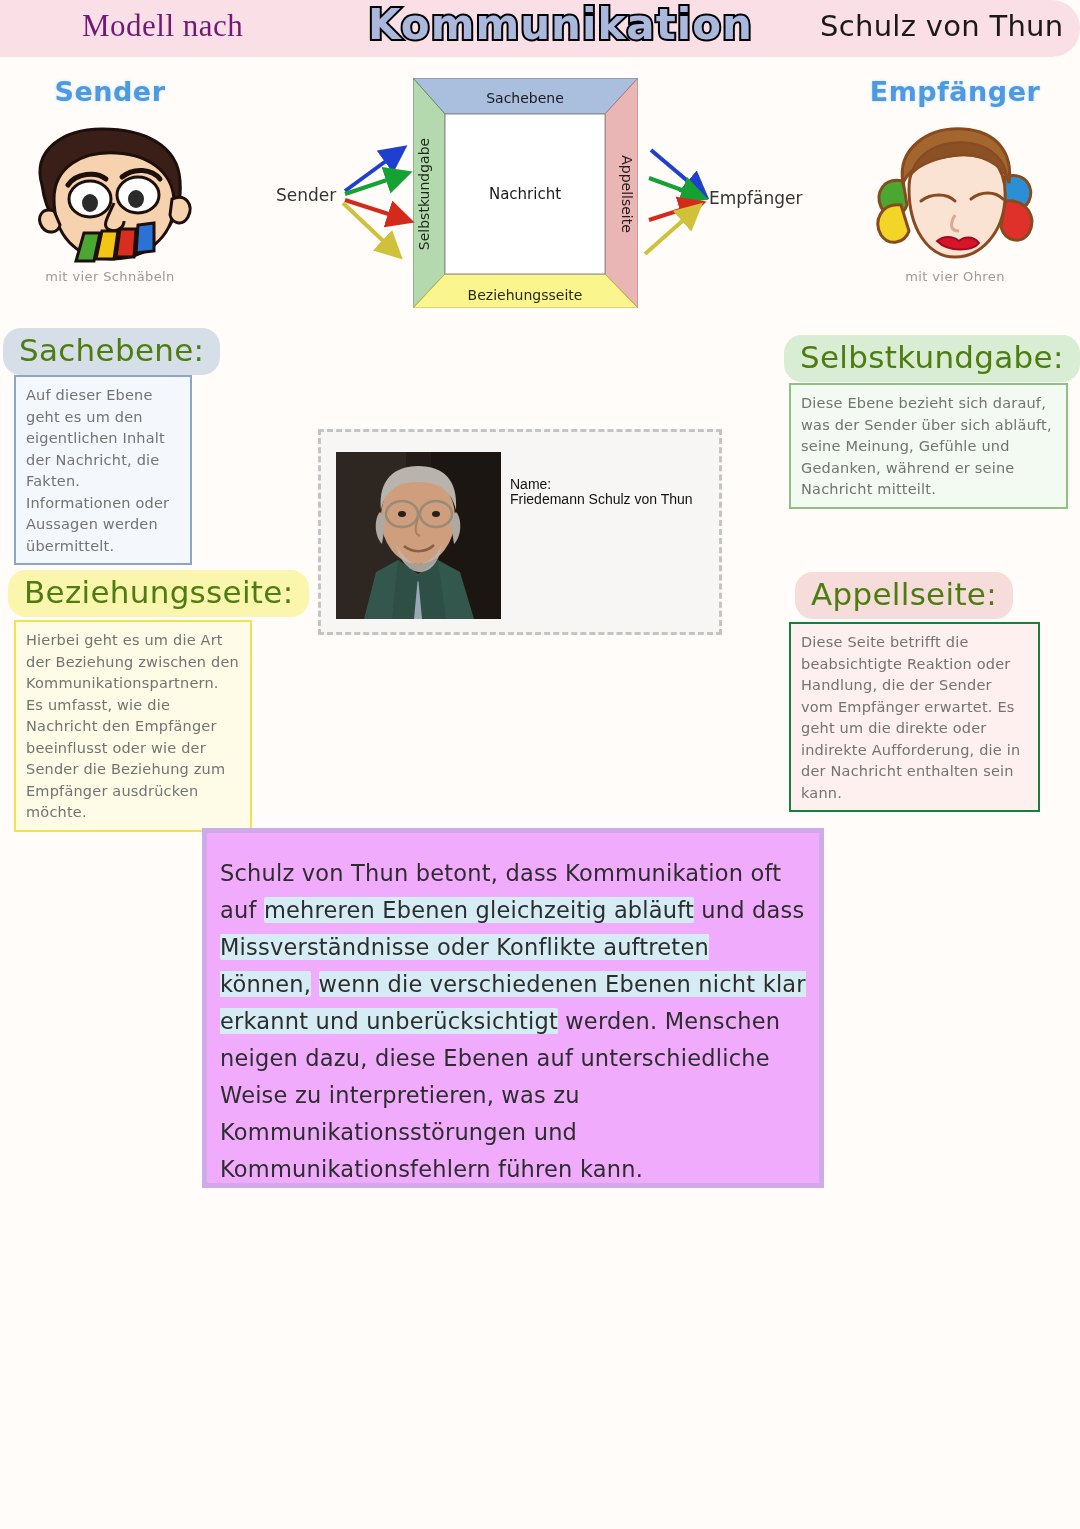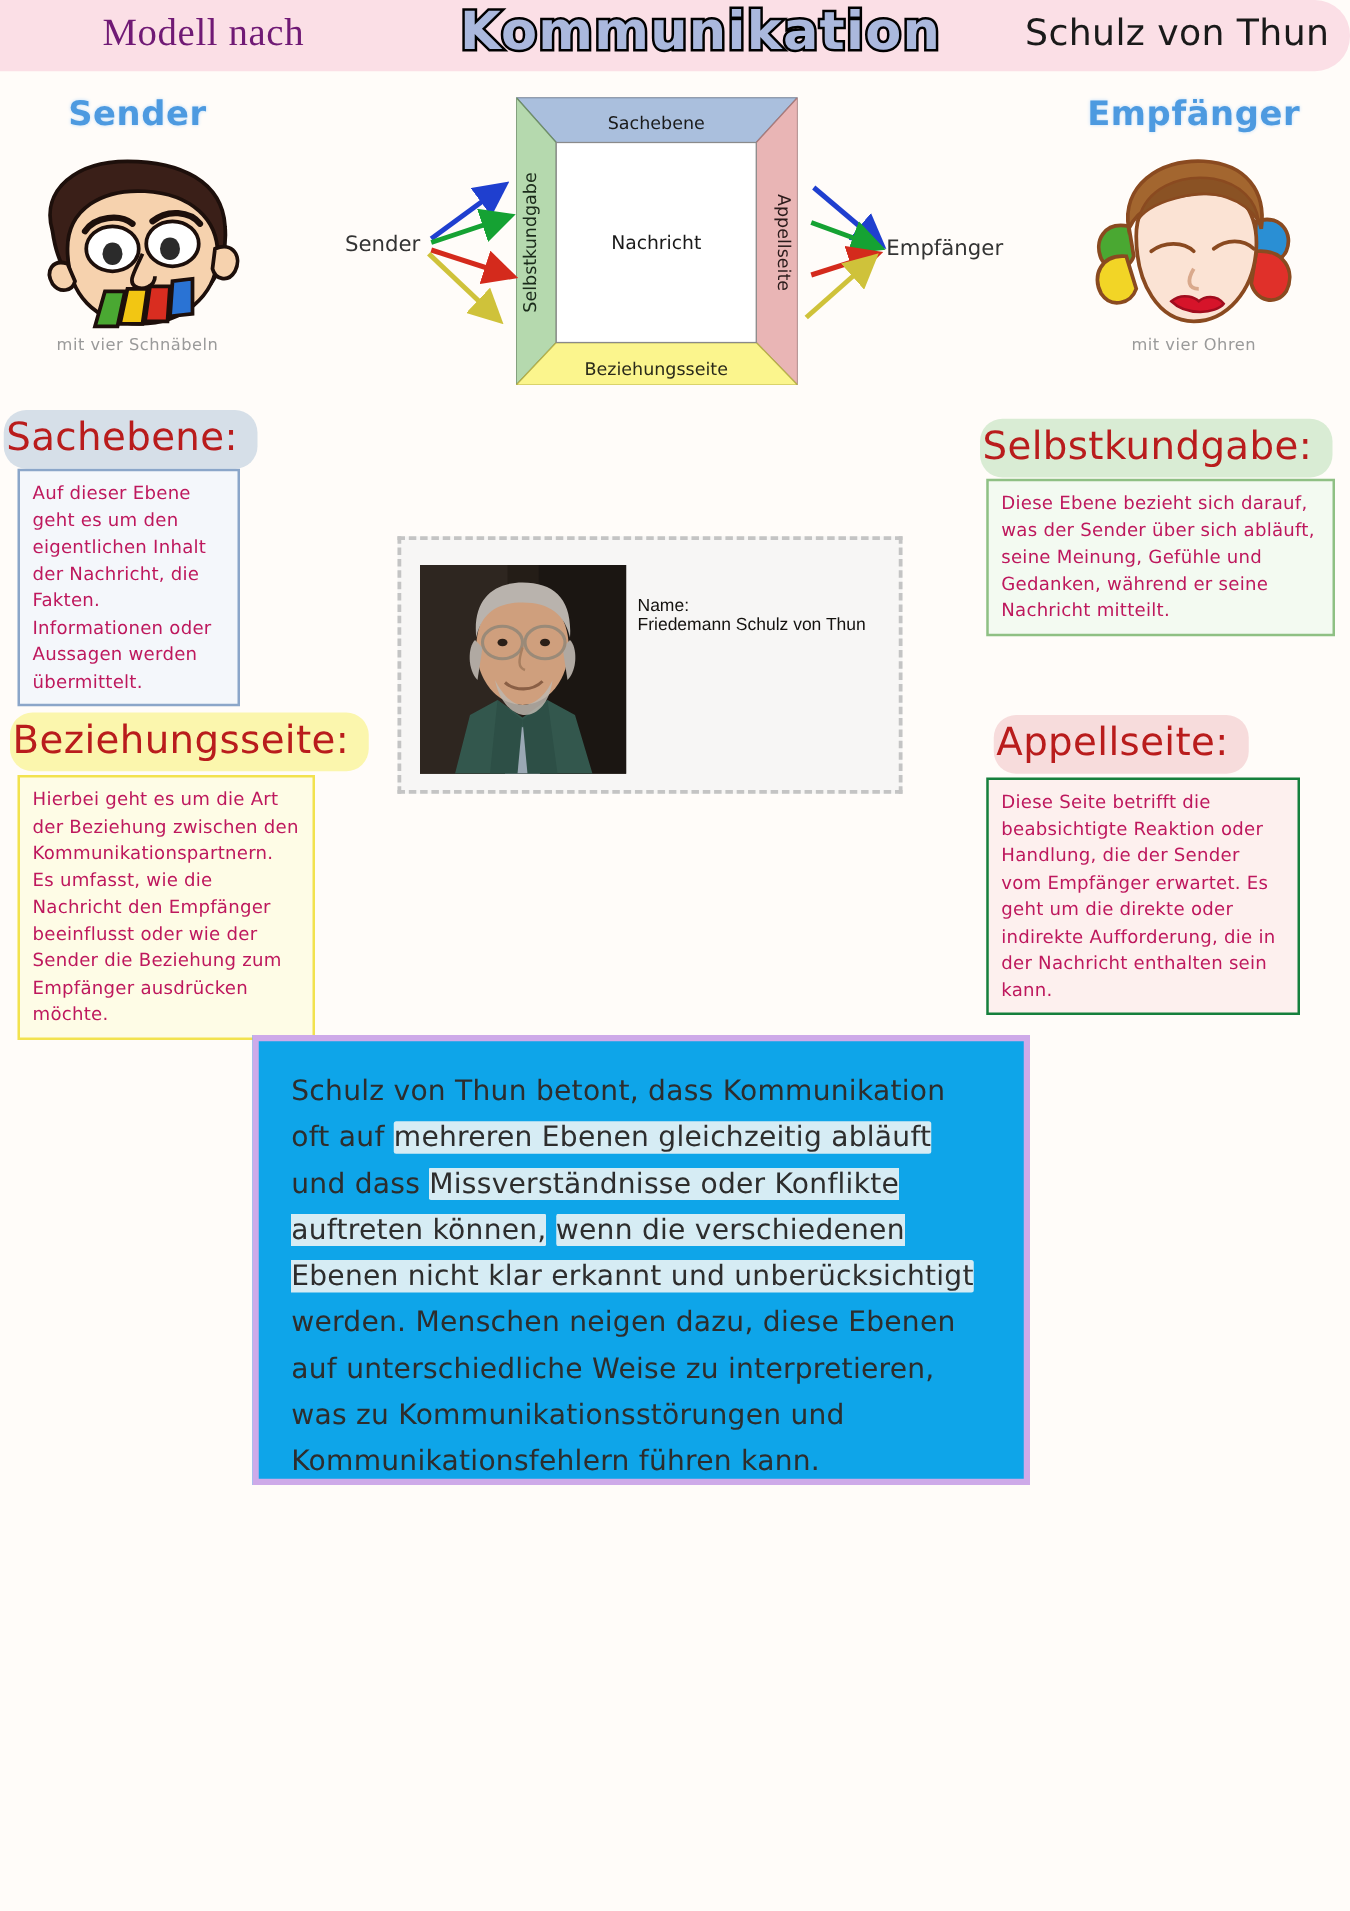--- a/index.html
+++ b/index.html
@@ -68,35 +68,35 @@
   .diagram {
     position: absolute;
     left: 413px; top: 78px;
     width: 272px; height: 230px;
   }
 
   
   .pill {
     position: absolute;
     display: inline-block;
-    padding: 4px 16px 7px 2px;
+    padding: 4px 16px 7px 16px;
     border-radius: 18px;
     font-size: 31px;
-    color: #b91c1c;
+    color: #4d7c0f;
     white-space: nowrap;
     letter-spacing: 0.3px;
   }
 
   
   .desc-box {
     position: absolute;
     padding: 8px 10px 6px 10px;
     font-size: 14.5px;
     line-height: 21.5px;
-    color: #be185d;
+    color: #737373;
     letter-spacing: 0.2px;
   }
 
   
   .bio-card {
     position: absolute;
     left: 318px; top: 429px;
     width: 404px; height: 206px;
     border: 3px dashed #c4c4c4;
     background: #f7f6f5;
@@ -120,23 +120,23 @@
     color: #14120f;
   }
   .bio-text .blk { margin-bottom: 11px; }
   .bio-text .blk:last-child { margin-bottom: 0; }
 
   
   .summary {
     position: absolute;
     left: 202px; top: 828px;
     width: 622px; height: 360px;
-    background: #0ea5e9;
+    background: #f0abfc;
     border: 5px solid #ceaae9;
-    padding: 22px 26px;
+    padding: 22px 13px;
   }
   .summary p {
     font-size: 22.5px;
     line-height: 37px;
     color: #2d2d2d;
     letter-spacing: 0.2px;
   }
   .hl { background: #d6ecf4; border-radius: 2px; }
 </style>
 </head>

